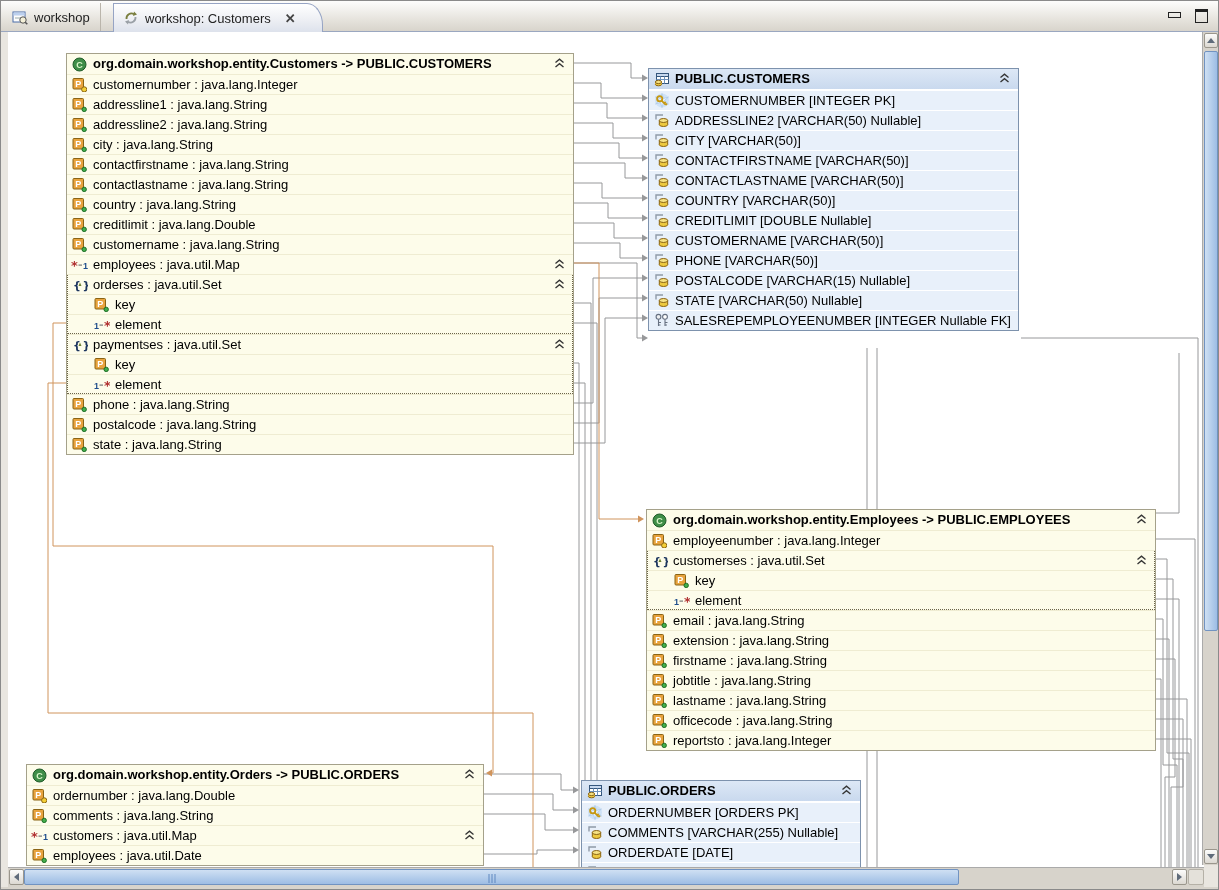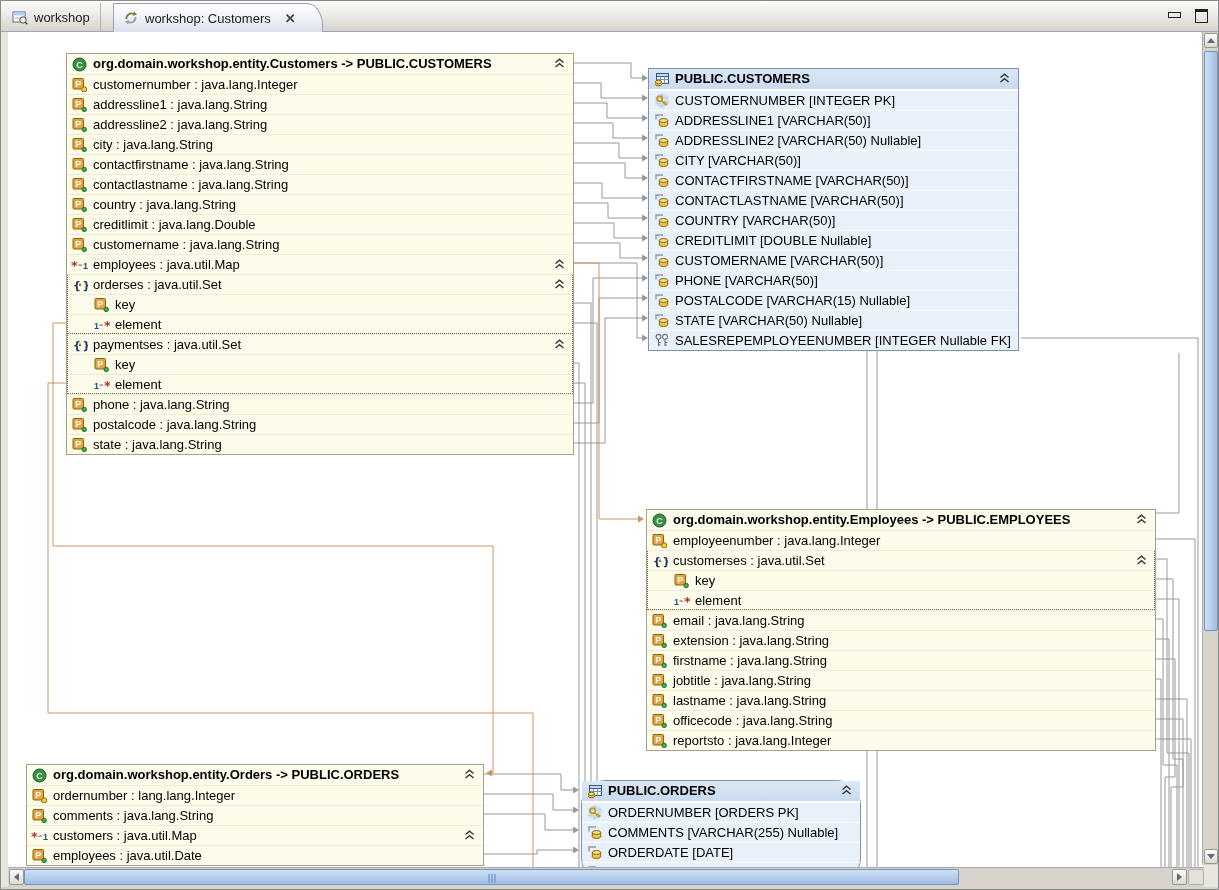--- a/index.html
+++ b/index.html
@@ -401,32 +401,20 @@
           <div class="row">
             <span class="ric">
               <svg width="16" height="15">
                 <path d="M2 6.5 V2 H9" fill="none" stroke="#8f9aa8" stroke-width="1.4"></path>
                 <ellipse cx="9.5" cy="11.5" rx="4.2" ry="2" fill="#edc93f" stroke="#8a6414"></ellipse>
                 <rect x="5.3" y="7.5" width="8.4" height="4" fill="#edc93f"></rect>
                 <ellipse cx="9.5" cy="7.5" rx="4.2" ry="2" fill="#f6e284" stroke="#8a6414"></ellipse>
                 <path d="M5.3 7.5 V11.5 M13.7 7.5 V11.5" stroke="#8a6414"></path>
               </svg>
             </span>
-            <span>ADDRESSLINE1 [VARCHAR(50)]</span>
-          </div>
-          <div class="row">
-            <span class="ric">
-              <svg width="16" height="15">
-                <path d="M2 6.5 V2 H9" fill="none" stroke="#8f9aa8" stroke-width="1.4"></path>
-                <ellipse cx="9.5" cy="11.5" rx="4.2" ry="2" fill="#edc93f" stroke="#8a6414"></ellipse>
-                <rect x="5.3" y="7.5" width="8.4" height="4" fill="#edc93f"></rect>
-                <ellipse cx="9.5" cy="7.5" rx="4.2" ry="2" fill="#f6e284" stroke="#8a6414"></ellipse>
-                <path d="M5.3 7.5 V11.5 M13.7 7.5 V11.5" stroke="#8a6414"></path>
-              </svg>
-            </span>
             <span>ADDRESSLINE2 [VARCHAR(50) Nullable]</span>
           </div>
           <div class="row">
             <span class="ric">
               <svg width="16" height="15">
                 <path d="M2 6.5 V2 H9" fill="none" stroke="#8f9aa8" stroke-width="1.4"></path>
                 <ellipse cx="9.5" cy="11.5" rx="4.2" ry="2" fill="#edc93f" stroke="#8a6414"></ellipse>
                 <rect x="5.3" y="7.5" width="8.4" height="4" fill="#edc93f"></rect>
                 <ellipse cx="9.5" cy="7.5" rx="4.2" ry="2" fill="#f6e284" stroke="#8a6414"></ellipse>
                 <path d="M5.3 7.5 V11.5 M13.7 7.5 V11.5" stroke="#8a6414"></path>
@@ -687,21 +675,21 @@
             </svg>
           </div>
           <div class="row">
             <span class="ric">
               <svg width="15" height="15">
                 <rect x="1" y="1.5" width="10.5" height="10.5" rx="1" fill="#e8a33d" stroke="#8a6414"></rect>
                 <text x="6.2" y="10" font-size="9" font-weight="bold" fill="#fff" text-anchor="middle" font-family="Liberation Sans,sans-serif">P</text>
                 <circle cx="12.2" cy="12.4" r="2.6" fill="#f3cf36" stroke="#8a6414"></circle>
               </svg>
             </span>
-            <span>ordernumber : lang.lang.Integer</span>
+            <span>ordernumber : java.lang.Double</span>
           </div>
           <div class="row">
             <span class="ric">
               <svg width="15" height="15">
                 <rect x="1" y="1.5" width="10.5" height="10.5" rx="1" fill="#e8a33d" stroke="#8a6414"></rect>
                 <text x="6.2" y="10" font-size="9" font-weight="bold" fill="#fff" text-anchor="middle" font-family="Liberation Sans,sans-serif">P</text>
                 <circle cx="12.2" cy="12.4" r="2.2" fill="#43ae4c" stroke="#1c6e24"></circle>
               </svg>
             </span>
             <span>comments : java.lang.String</span>
@@ -723,21 +711,21 @@
             <span class="ric">
               <svg width="15" height="15">
                 <rect x="1" y="1.5" width="10.5" height="10.5" rx="1" fill="#e8a33d" stroke="#8a6414"></rect>
                 <text x="6.2" y="10" font-size="9" font-weight="bold" fill="#fff" text-anchor="middle" font-family="Liberation Sans,sans-serif">P</text>
                 <circle cx="12.2" cy="12.4" r="2.2" fill="#43ae4c" stroke="#1c6e24"></circle>
               </svg>
             </span>
             <span>employees : java.util.Date</span>
           </div>
         </div>
-        <div class="box table" style="left: 573px; top: 748px; width: 280px; border-radius: 25px;">
+        <div class="box table" style="left: 573px; top: 748px; width: 280px;">
           <div class="hdr">
             <span class="ric">
               <svg width="16" height="15">
                 <rect x="2.5" y="1.5" width="12" height="10" fill="#fff" stroke="#35567c"></rect>
                 <rect x="2.5" y="1.5" width="12" height="3" fill="#c8d9ef" stroke="#35567c"></rect>
                 <line x1="2.5" y1="7.5" x2="14.5" y2="7.5" stroke="#6f93bd"></line>
                 <line x1="6.5" y1="4.5" x2="6.5" y2="11.5" stroke="#6f93bd"></line>
                 <line x1="10.5" y1="4.5" x2="10.5" y2="11.5" stroke="#6f93bd"></line>
                 <ellipse cx="4.5" cy="12.2" rx="3.2" ry="1.6" fill="#edc93f" stroke="#8a6414"></ellipse>
                 <rect x="1.3" y="10" width="6.4" height="2.2" fill="#edc93f"></rect>

